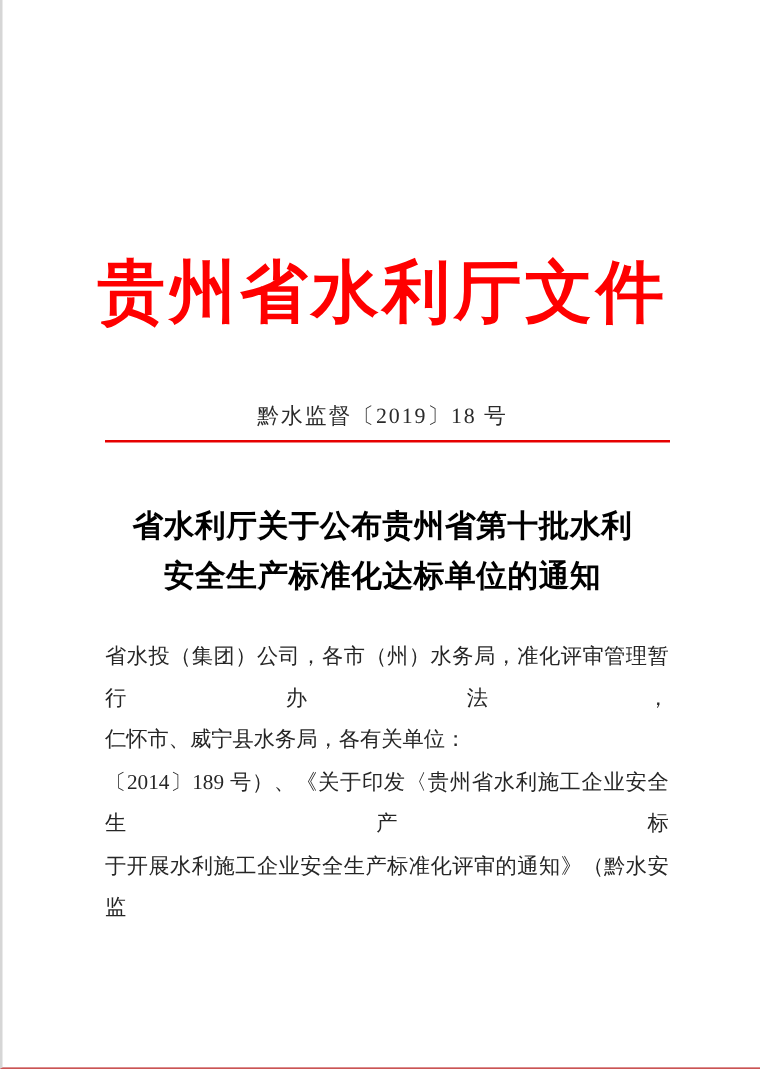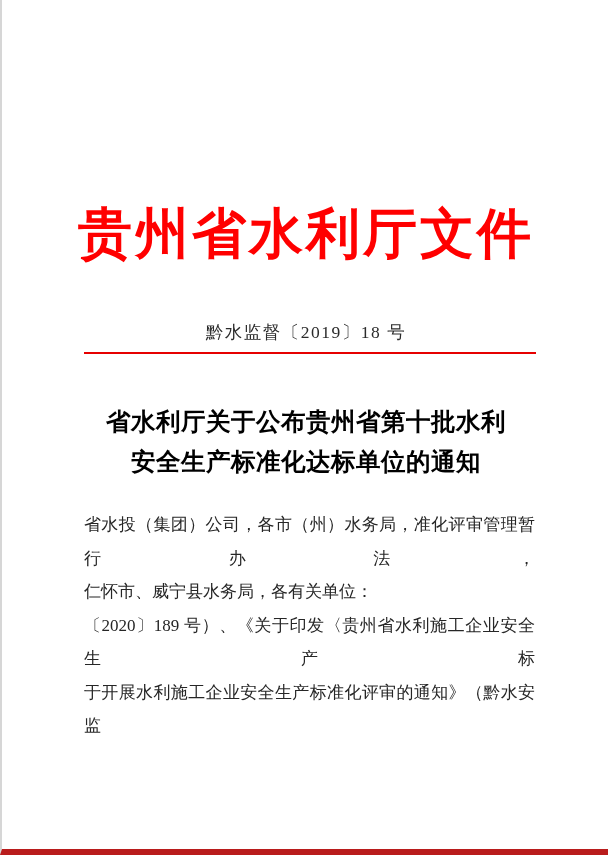--- a/index.html
+++ b/index.html
@@ -13,21 +13,21 @@
   }
   .page {
     position: absolute;
     top: 0;
     left: 0;
     box-sizing: border-box;
     width: 608px;
     height: 855px;
     background: #ffffff;
     border-left: 2px solid #d6d6d6;
-    border-bottom: 6px solid #b91c1c;
+    border-bottom: 1px solid #b91c1c;
   }
   .org-header {
     position: absolute;
     top: 202px;
     left: 0;
     width: 608px;
     text-align: center;
     font-size: 54px;
     line-height: 64px;
     font-weight: bold;
@@ -102,18 +102,18 @@
   <div class="red-rule"></div>
 
   <div class="doc-title">
     <div>省水利厅关于公布贵州省第十批水利</div>
     <div>安全生产标准化达标单位的通知</div>
   </div>
 
   <div class="body-text">
     <div class="body-line fill">省水投（集团）公司，各市（州）水务局，准化评审管理暂行办法，</div>
     <div class="body-line">仁怀市、威宁县水务局，各有关单位：</div>
-    <div class="body-line fill">〔2020〕189 号）、《关于印发〈贵州省水利施工企业安全生产标</div>
+    <div class="body-line fill">〔2014〕189 号）、《关于印发〈贵州省水利施工企业安全生产标</div>
     <div class="body-line fill">于开展水利施工企业安全生产标准化评审的通知》（黔水安监</div>
 
   </div>
 
 </div>
 
 </body></html>

